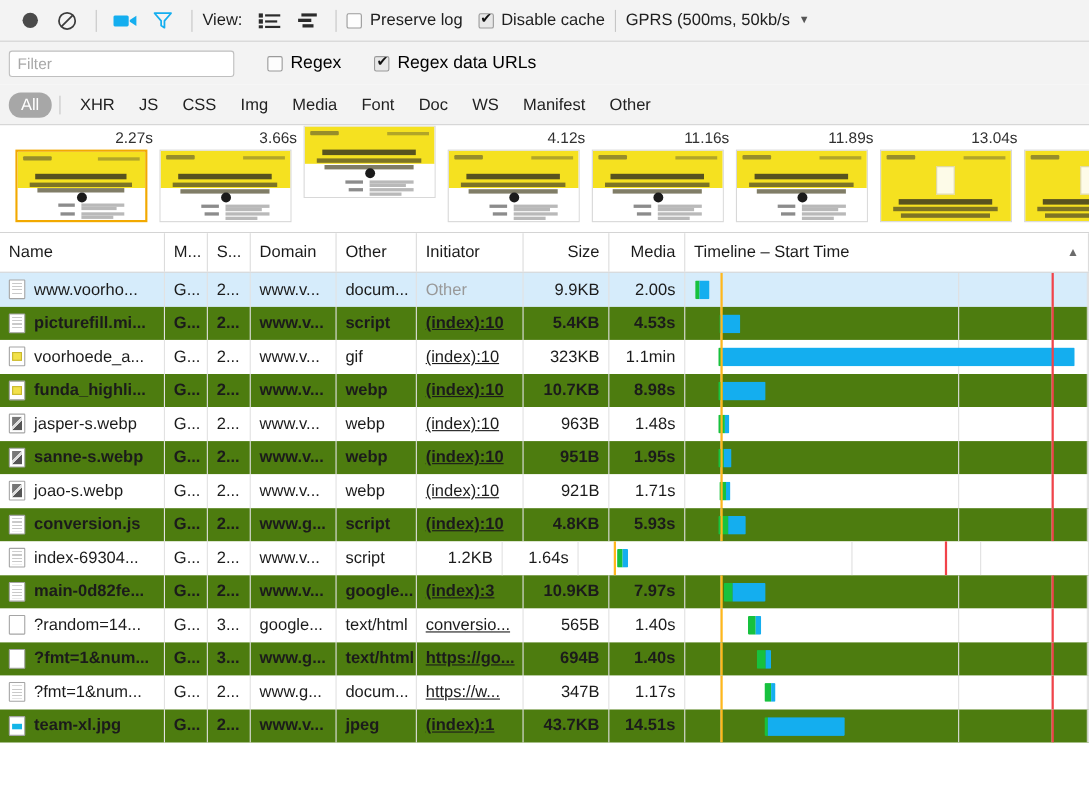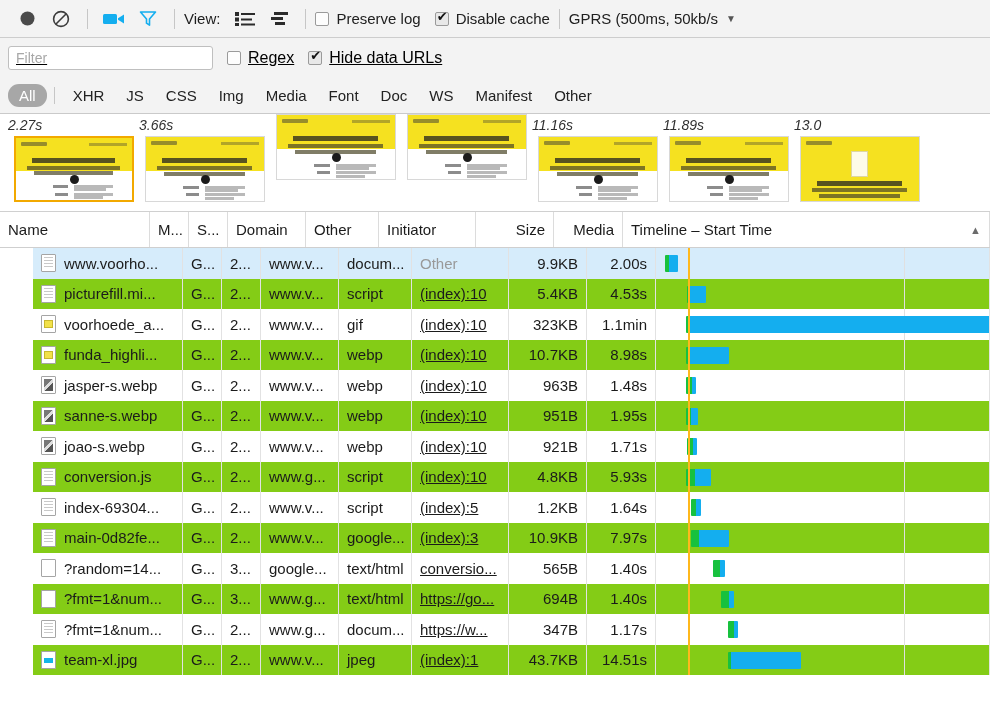--- a/index.html
+++ b/index.html
@@ -48,22 +48,21 @@
   }
   .throttle { display:flex; align-items:center; gap:8px; cursor:pointer; font-size:15px; }
   .caret-down { font-size:10px; color:#555; }
 
   
   .filterbar {
     height: 39px;
     display:flex; align-items:center;
     padding: 0 8px;
     background:#f3f3f3;
-    gap: 14px;
-    text-decoration: underline;
+    gap: 30px;
   }
   .filter-input {
     width: 205px; height: 24px;
     border:1px solid #bfbfbf; border-radius:3px;
     background:#fff; padding: 0 7px;
     font-size:14px; font-family:"Liberation Sans", sans-serif;
     color:#222;
     outline:none;
   }
   .filter-input::placeholder { color:#a8a8a8; }
@@ -89,21 +88,21 @@
 
   
   .filmstrip {
     height: 98px;
     background:#fff;
     border-bottom:1px solid #d0d0d0;
     position:relative;
     overflow:hidden;
   }
   .frames { display:flex; padding-left: 8px; }
-  .frame { width:131px; flex:none; text-align:left;font-style:italic; }
+  .frame { width:131px; flex:none; text-align:right; }
   .frame-time {
     font-size:14px; color:#303030; line-height:22px; font-weight:400;
   }
   .thumb {
     width:120px; height:66px; margin:0 auto;
     border:1px solid #d8d8d8; background:#fff;
     position:relative; overflow:hidden; cursor:pointer;
   }
   .frame.selected .thumb { border:2px solid #f2a900; }
   .th-yellow { background:#f5e120; position:absolute; left:0; right:0; }
@@ -147,27 +146,27 @@
     background:#fff; border-bottom:1px solid #cfcfcf;
     font-size:15px; color:#1b1b1b;
   }
   .hdr .cell {
     display:flex; align-items:center;
     border-right:1px solid #dcdcdc;
     padding: 0 8px;
     overflow:hidden; white-space:nowrap;
     cursor:pointer;
   }
-  .rows { position:absolute; left:0; right:0; top:36px; bottom:0;padding-left:33px; }
+  .rows { position:absolute; left:0; right:0; top:36px; bottom:0; }
   .row {
     display:flex; height:30.5px; align-items:stretch;
     font-size:15px; color:#1b1b1b;
     cursor:pointer;
   }
-  .row.odd { background:#84cc16; }
+  .row.odd { background:#4d7c0f;font-weight:bold; }
   .row.selected { background:#d6ecfb; }
   .row .cell {
     display:flex; align-items:center;
     border-right:1px solid #e2e2e2;
     padding: 0 8px;
     overflow:hidden; white-space:nowrap;
   }
   .c-name    { width:150px; gap:8px; padding-left:8px; }
   .c-method  { width:39px;  }
   .c-status  { width:39px;  }
@@ -285,21 +284,21 @@
   </div>
 
   <div class="filterbar">
     <input class="filter-input" type="text" value="" placeholder="Filter" style="">
     <label class="checkbox-wrap">
       <span class="cb"></span>
       <span>Regex</span>
     </label>
     <label class="checkbox-wrap">
       <span class="cb checked"></span>
-      <span>Hide data URLs</span>
+      <span>Regex data URLs</span>
     </label>
   </div>
 
   <div class="typebar" id="typebar">
       <div class="chip active">All</div>
       <div class="chip-sep"></div>
       <div class="chip">XHR</div>
       <div class="chip">JS</div>
       <div class="chip">CSS</div>
       <div class="chip">Img</div>
@@ -363,20 +362,21 @@
             <div class="th-dot" style="top:60%"></div>
             <div class="th-rowlbl" style="left:32%;width:13%;top:76%"></div>
             <div class="th-row" style="left:50%;width:34%;top:76%"></div>
             <div class="th-row" style="left:50%;width:28%;top:81%"></div>
             <div class="th-rowlbl" style="left:34%;width:11%;top:88%"></div>
             <div class="th-row" style="left:50%;width:34%;top:88%"></div>
             <div class="th-row" style="left:50%;width:25%;top:93%"></div>
           </div>
         </div>
         <div class="frame">
+          <div class="frame-time">4.12s</div>
           <div class="thumb">
             <div class="th-yellow" style="top:0;height:53%"></div>
             <div class="th-white" style="top:53%;bottom:0"></div>
             <div class="th-logo"></div>
             <div class="th-nav"></div>
             <div class="th-h1" style="top:33%"></div>
             <div class="th-h2" style="top:45%"></div>
             <div class="th-h2" style="top:54%;left:16%;right:16%"></div>
             <div class="th-dot" style="top:60%"></div>
             <div class="th-rowlbl" style="left:32%;width:13%;top:76%"></div>
@@ -419,20 +419,32 @@
             <div class="th-dot" style="top:60%"></div>
             <div class="th-rowlbl" style="left:32%;width:13%;top:76%"></div>
             <div class="th-row" style="left:50%;width:34%;top:76%"></div>
             <div class="th-row" style="left:50%;width:28%;top:81%"></div>
             <div class="th-rowlbl" style="left:34%;width:11%;top:88%"></div>
             <div class="th-row" style="left:50%;width:34%;top:88%"></div>
             <div class="th-row" style="left:50%;width:25%;top:93%"></div>
           </div>
         </div>
         <div class="frame">
+          <div class="frame-time">13.04s</div>
+          <div class="thumb">
+            <div class="th-yellow" style="top:0;bottom:0"></div>
+            <div class="th-logo"></div>
+            <div class="th-nav"></div>
+            <div class="th-phone" style="top:22%"></div>
+            <div class="th-h1" style="top:68%"></div>
+            <div class="th-h2" style="top:79%"></div>
+            <div class="th-h2" style="top:89%;left:16%;right:16%"></div>
+          </div>
+        </div>
+        <div class="frame">
           <div class="frame-time">13.0</div>
           <div class="thumb">
             <div class="th-yellow" style="top:0;bottom:0"></div>
             <div class="th-logo"></div>
             <div class="th-phone" style="top:22%"></div>
             <div class="th-h1" style="top:68%"></div>
             <div class="th-h2" style="top:79%"></div>
             <div class="th-h2" style="top:89%;left:16%;right:16%"></div>
           </div>
         </div>
@@ -809,23 +821,20 @@
           </div>
           <div class="cell c-status">
             <span>2...</span>
           </div>
           <div class="cell c-domain">
             <span>www.v...</span>
           </div>
           <div class="cell c-type">
             <span>script</span>
           </div>
-          <div class="cell c-init">
-            <span class="link">(index):5</span>
-          </div>
           <div class="cell c-size">
             <span>1.2KB</span>
           </div>
           <div class="cell c-time">
             <span>1.64s</span>
           </div>
           <div class="cell c-wf">
             <div class="wf-grid">
               <div class="wf-gridline" style="left: 32px;"></div>
               <div class="wf-gridline" style="left: 248px;"></div>

